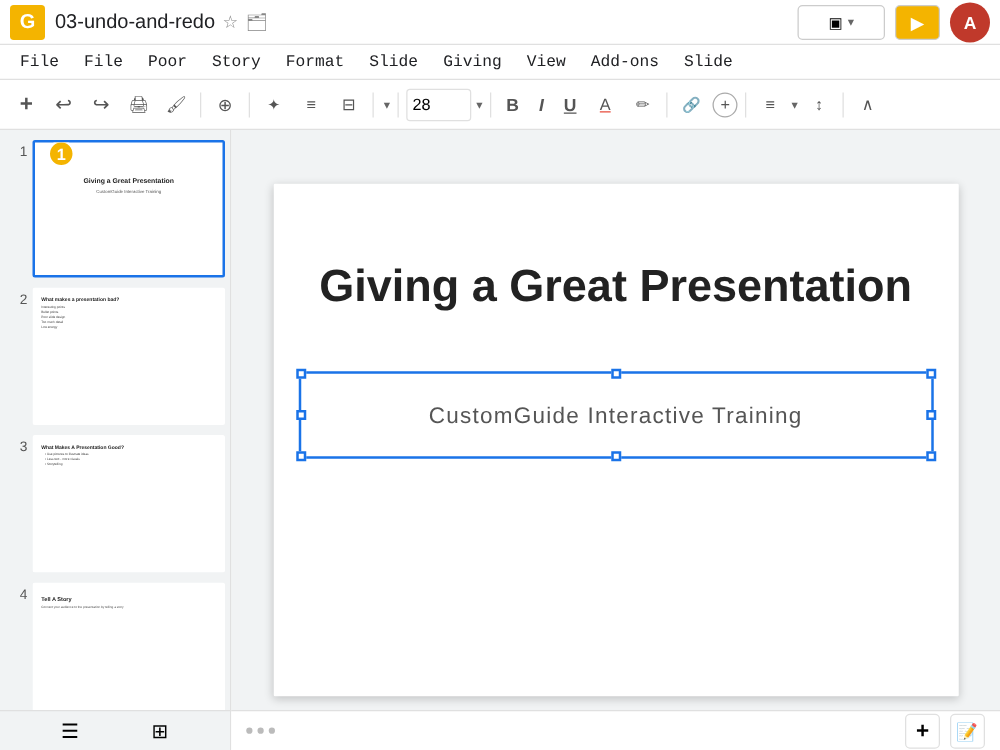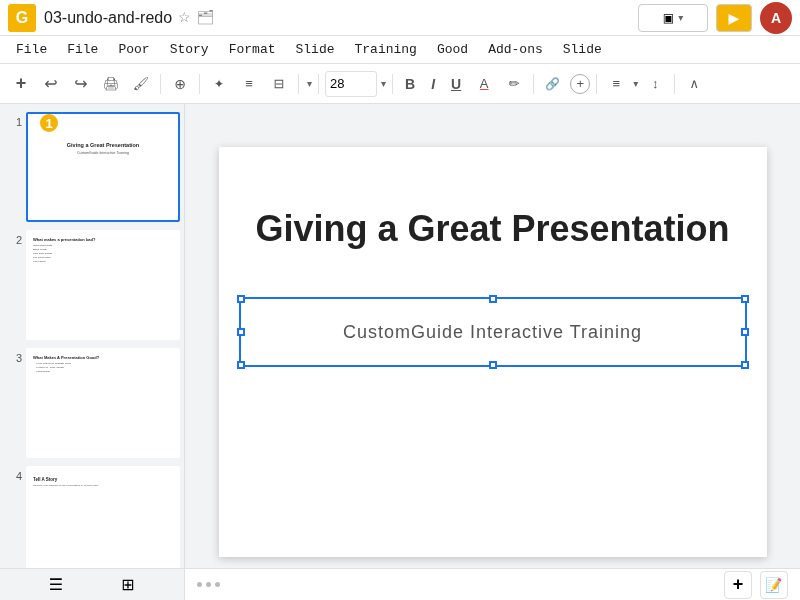--- a/index.html
+++ b/index.html
@@ -145,22 +145,22 @@
   </div>
 </div>
 
 <div class="menu-bar">
   <span class="menu-item">File</span>
   <span class="menu-item">File</span>
   <span class="menu-item">Poor</span>
   <span class="menu-item">Story</span>
   <span class="menu-item">Format</span>
   <span class="menu-item">Slide</span>
-  <span class="menu-item">Training</span>
-  <span class="menu-item">Good</span>
+  <span class="menu-item">Giving</span>
+  <span class="menu-item">View</span>
   <span class="menu-item">Add-ons</span>
   <span class="menu-item">Slide</span>
 </div>
 
 <div class="toolbar">
   <button class="toolbar-btn" style="font-size:18px;font-weight:bold;">+</button>
   <button class="toolbar-btn" style="font-size:16px;">↩</button>
   <button class="toolbar-btn" style="font-size:16px;">↪</button>
   <button class="toolbar-btn" style="font-size:13px;">🖨</button>
   <button class="toolbar-btn" style="font-size:13px;">🖌</button>

